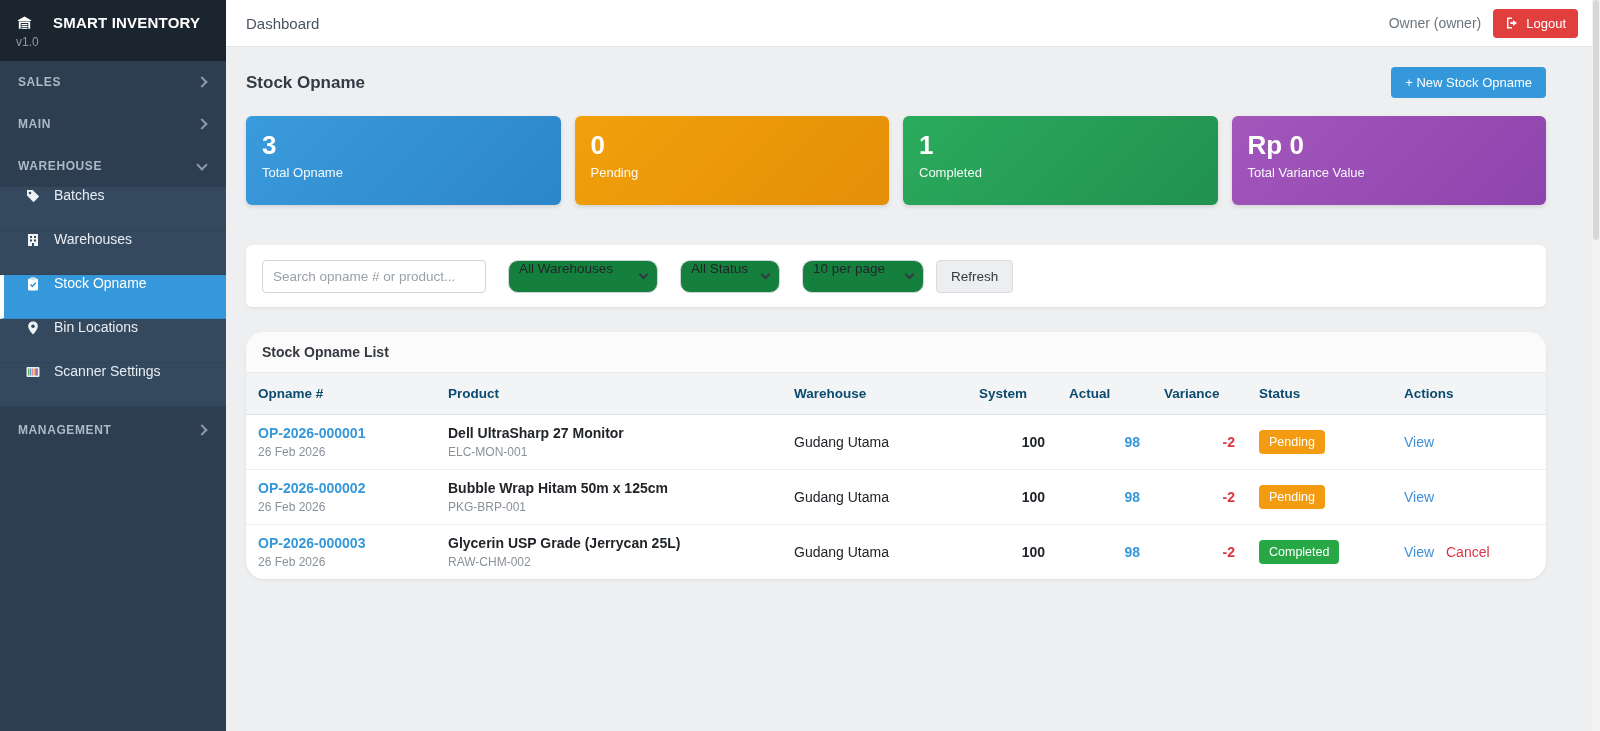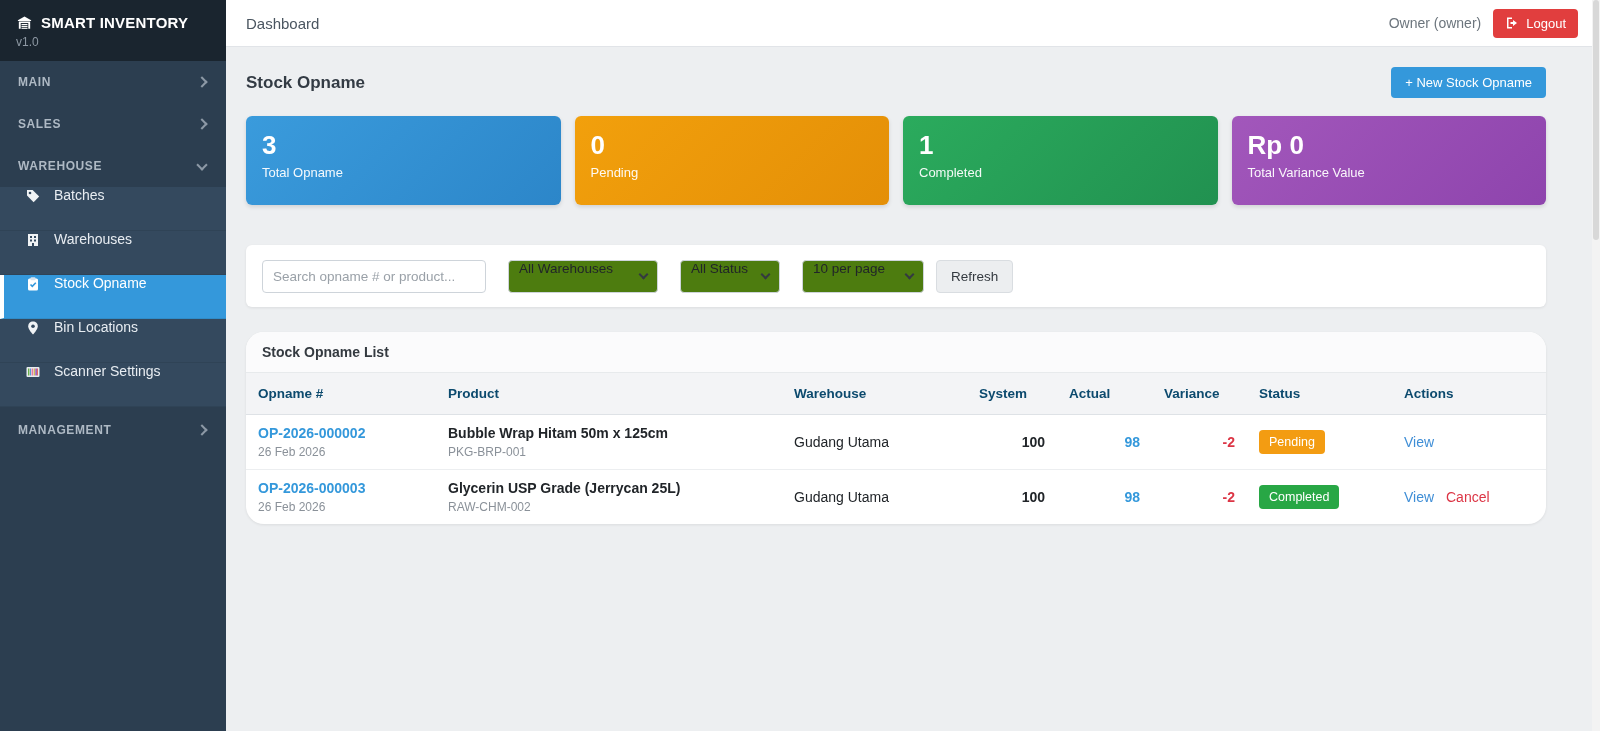--- a/index.html
+++ b/index.html
@@ -2,21 +2,21 @@
 <html><head>
 <meta charset="utf-8">
 <style>
   * { margin:0; padding:0; box-sizing:border-box; }
   html,body { width:1600px; height:731px; overflow:hidden; font-family:"Liberation Sans", sans-serif; background:#edeff1; }
   .app { display:flex; width:1600px; height:731px; }
 
   
   .sidebar { width:226px; min-width:226px; background:#2c3e50; color:#ecf0f1; display:flex; flex-direction:column; }
   .brand { background:#1a252f; padding:14px 16px 12px 16px; }
-  .brand-row { display:flex; gap:8px; }
+  .brand-row { display:flex; gap:20px; }
   .brand-title { font-size:15px; font-weight:bold; color:#ffffff; letter-spacing:0.2px; }
   .brand-version { font-size:12px; color:#8d98a3; margin-top:4px; }
   .nav-section { display:flex; align-items:center; justify-content:space-between; height:42px; padding:0 18px; cursor:pointer; }
   .nav-section-label { font-size:12px; font-weight:bold; color:#aeb9c4; letter-spacing:0.6px; }
   .chev { width:8px; height:8px; border-right:2px solid #8d99a6; border-bottom:2px solid #8d99a6; transform:rotate(-45deg); margin-right:2px; }
   .chev.down { transform:rotate(45deg); margin-top:-3px; }
   .submenu { background:#34495e; }
   .sub-item { display:flex; align-items:flex-start; gap:13px; height:44px; padding-left:24px; font-size:14px; color:#e8edf2; cursor:pointer; border-bottom:1px solid rgba(0,0,0,0.08); }
   .sub-item.active { background:#3498db; border-left:4px solid #ffffff; padding-left:20px; color:#ffffff; }
   .icon16 { width:17px; height:17px; display:inline-flex; align-items:center; justify-content:center; }
@@ -42,21 +42,21 @@
   .stat-blue   { background:linear-gradient(135deg,#3a9bdc,#2c86c9); }
   .stat-orange { background:linear-gradient(135deg,#f2a00c,#e48f07); }
   .stat-green  { background:linear-gradient(135deg,#2bab5d,#219150); }
   .stat-purple { background:linear-gradient(135deg,#a257bb,#8e44ad); }
 
   
   .filter-card { background:#fff; border-radius:6px; box-shadow:0 1px 3px rgba(0,0,0,0.08); padding:14px 16px; display:flex; align-items:center; gap:22px; margin-bottom:25px; }
   .input-search { width:224px; height:33px; border:1px solid #ced4da; border-radius:4px; padding:0 10px; font-size:13.5px; color:#6d28d9; font-family:inherit; }
   .input-search::placeholder { color:#9aa1a8; }
   .select-wrap { position:relative; }
-  .select-wrap select { appearance:none; -webkit-appearance:none; height:33px; border:1px solid #ced4da; border-radius:4px; background:#4d7c0f; font-size:13.5px; color:#212529; padding:0 30px 16px 10px; font-family:inherit; cursor:pointer; }
+  .select-wrap select { appearance:none; -webkit-appearance:none; height:33px; border:1px solid #ced4da; border-radius:10px; background:#15803d; font-size:13.5px; color:#212529; padding:0 30px 16px 10px; font-family:inherit; cursor:pointer; }
   .sel-warehouse select { width:150px; } .sel-status select { width:100px; } .sel-perpage select { width:122px; }
   .select-caret { position:absolute; right:11px; top:12px; width:7px; height:7px; border-right:2px solid #343a40; border-bottom:2px solid #343a40; transform:rotate(45deg); pointer-events:none; }
   .btn-refresh { height:33px; background:#eceef0; border:1px solid #d9dde1; border-radius:4px; font-size:13.5px; color:#343a40; padding:0 14px; cursor:pointer; font-family:inherit; margin-left:-10px; }
 
   
   .table-card { background:#fff; border-radius:18px; box-shadow:0 1px 3px rgba(0,0,0,0.08); overflow:hidden; }
   .table-card-header { padding:12px 16px; font-size:14px; font-weight:bold; color:#343a40; background:#fbfbfc; border-bottom:1px solid #e7eaec; }
   table { width:100%; border-collapse:collapse; table-layout:fixed; }
   thead th { background:#f3f4f6; font-size:13.5px; font-weight:bold; color:#0c4a6e; text-align:left; padding:13px 12px; border-bottom:1px solid #dee2e6; }
   th.num, td.num { text-align:right; }
@@ -94,25 +94,25 @@
               <rect x="5.8" y="12" width="6.4" height="1.2" fill="#fff"></rect>
               <rect x="5.8" y="14" width="6.4" height="1.2" fill="#fff"></rect>
             </svg>
         </span>
         <span class="brand-title">SMART INVENTORY</span>
       </div>
       <div class="brand-version">v1.0</div>
     </div>
 
     <div class="nav-section">
+      <span class="nav-section-label">SALES</span>
+      <span class="chev"></span>
+    </div>
+    <div class="nav-section">
       <span class="nav-section-label">MAIN</span>
-      <span class="chev"></span>
-    </div>
-    <div class="nav-section">
-      <span class="nav-section-label">SALES</span>
       <span class="chev"></span>
     </div>
     <div class="nav-section">
       <span class="nav-section-label">WAREHOUSE</span>
       <span class="chev down"></span>
     </div>
 
     <div class="submenu">
       <div class="sub-item">
         <span class="icon16">
@@ -259,36 +259,52 @@
               <th>System</th>
               <th>Actual</th>
               <th>Variance</th>
               <th>Status</th>
               <th>Actions</th>
             </tr>
           </thead>
           <tbody>
             <tr>
               <td>
-                <a class="link-op">OP-2026-000002</a>
+                <a class="link-op">OP-2026-000001</a>
                 <div class="cell-sub">26 Feb 2026</div>
               </td>
               <td>
-                <div class="prod-name">Bubble Wrap Hitam 50m x 125cm</div>
-                <div class="cell-sub">PKG-BRP-001</div>
+                <div class="prod-name">Dell UltraSharp 27 Monitor</div>
+                <div class="cell-sub">ELC-MON-001</div>
               </td>
               <td>Gudang Utama</td>
               <td class="num val-system">100</td>
               <td class="num val-actual">98</td>
               <td class="num val-variance">-2</td>
               <td><span class="badge badge-orange">Pending</span></td>
               <td><a class="link-view">View</a></td>
             </tr>
             <tr>
               <td>
+                <a class="link-op">OP-2026-000002</a>
+                <div class="cell-sub">26 Feb 2026</div>
+              </td>
+              <td>
+                <div class="prod-name">Bubble Wrap Hitam 50m x 125cm</div>
+                <div class="cell-sub">PKG-BRP-001</div>
+              </td>
+              <td>Gudang Utama</td>
+              <td class="num val-system">100</td>
+              <td class="num val-actual">98</td>
+              <td class="num val-variance">-2</td>
+              <td><span class="badge badge-orange">Pending</span></td>
+              <td><a class="link-view">View</a></td>
+            </tr>
+            <tr>
+              <td>
                 <a class="link-op">OP-2026-000003</a>
                 <div class="cell-sub">26 Feb 2026</div>
               </td>
               <td>
                 <div class="prod-name">Glycerin USP Grade (Jerrycan 25L)</div>
                 <div class="cell-sub">RAW-CHM-002</div>
               </td>
               <td>Gudang Utama</td>
               <td class="num val-system">100</td>
               <td class="num val-actual">98</td>

